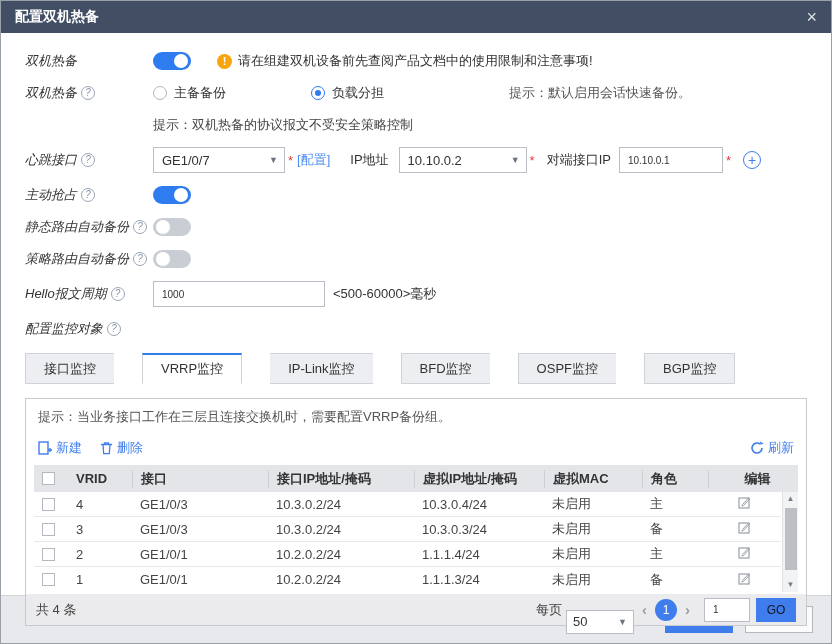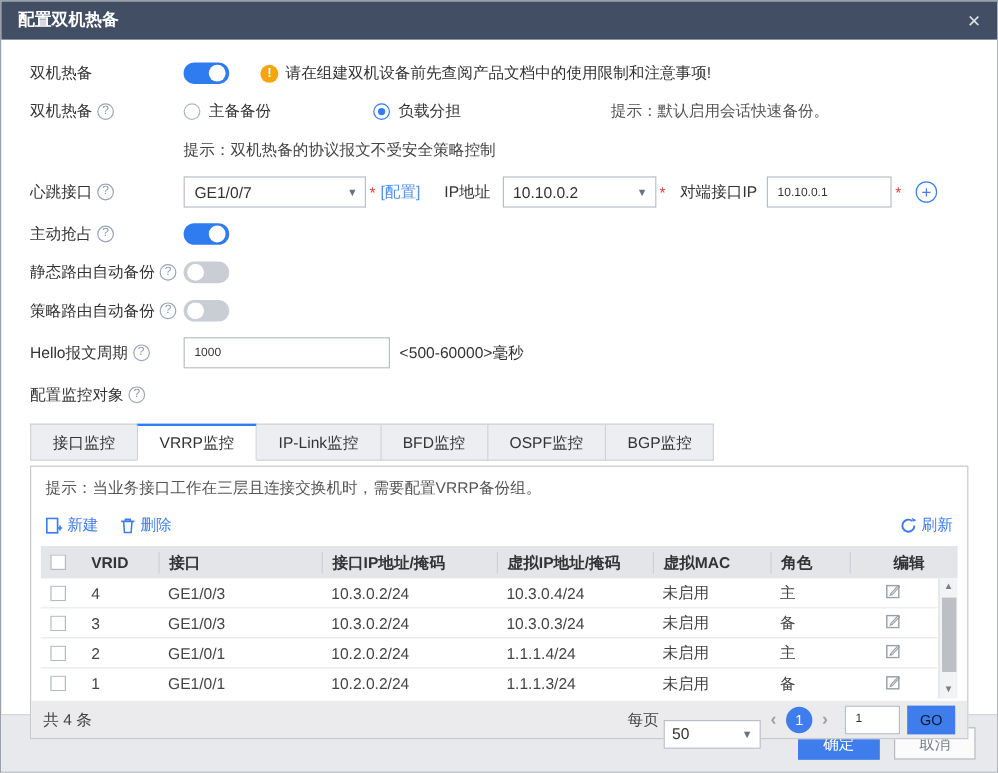--- a/index.html
+++ b/index.html
@@ -12,21 +12,21 @@
   
   .titlebar {
     height:32px; background:#414e64; color:#fff; display:flex; align-items:center;
     padding:0 14px; justify-content:space-between;
   }
   .titlebar .title { font-weight:bold; font-size:14px; }
   .titlebar .close { color:#dfe3ea; font-size:18px; cursor:pointer; line-height:1; font-weight:400; }
   
   .form { padding:18px 24px 0 24px; }
   .frow { display:flex; align-items:center; margin-bottom:12px; min-height:20px; }
-  .flabel { width:128px; flex:0 0 128px; color:#333; display:flex; align-items:center; }
+  .flabel { width:128px; flex:0 0 128px; color:#333; display:flex; align-items:center;font-style:italic; }
   .flabel.wide { width:148px; flex:0 0 148px; }
   .help {
     display:inline-block; width:14px; height:14px; border:1px solid #9aa5b5; border-radius:50%;
     color:#8a96a8; font-size:10px; line-height:12px; text-align:center; margin-left:4px; flex:0 0 14px;
   }
   
   .toggle { width:38px; height:18px; border-radius:9px; position:relative; cursor:pointer; }
   .toggle.on { background:#2f7bf0; }
   .toggle.off { background:#c9cdd4; }
   .toggle .knob { position:absolute; top:2px; width:14px; height:14px; background:#fff; border-radius:50%; }
@@ -45,21 +45,21 @@
   .link { color:#4d8df5; cursor:pointer; text-decoration:none; }
   
   .sel-box { height:26px; border:1px solid #b8bdc6; background:#fff; display:flex; align-items:center;
     padding:0 6px 0 8px; justify-content:space-between; cursor:pointer; }
   .sel-box .caret { color:#6a7380; font-size:9px; margin-left:8px; }
   .txt-input { height:26px; border:1px solid #b8bdc6; background:#fff; padding:0 8px; font-size:10px;
     font-family:"Liberation Sans", sans-serif; color:#333; }
   .plus-circle { width:18px; height:18px; border:1px solid #3f7ded; border-radius:50%; color:#3f7ded;
     text-align:center; line-height:16px; font-size:14px; margin-left:8px; cursor:pointer; }
   
-  .tabs { display:flex; padding:0 0 4px 24px; margin-top:14px; position:relative; z-index:2; }
+  .tabs { display:flex; padding:0 0 14px 24px; margin-top:14px; position:relative; z-index:2;gap:28px; }
   .tab { height:31px; padding:0 18px; display:flex; align-items:center; background:#edeef1;
     border:1px solid #cfd2d7; border-right:none; color:#333; cursor:pointer; }
   .tab:last-child { border-right:1px solid #cfd2d7; }
   .tab.active { background:#fff; border-top:2px solid #2f7bf0; border-bottom:1px solid #fff; margin-bottom:-1px;
     border-right:1px solid #cfd2d7; }
   .tab.active + .tab { border-left:none; }
   
   .panel { margin:0 24px; border:1px solid #c6c9ce; background:#fff; position:relative; z-index:1; }
   .panel-hint { padding:9px 12px 7px 12px; color:#555; }
   .toolbar { display:flex; align-items:center; padding:6px 12px 8px 12px; }
@@ -86,21 +86,21 @@
   
   .vscroll { position:absolute; top:0; right:0; width:16px; height:100%; background:#f2f3f4; border-left:1px solid #e0e0e0; }
   .vscroll .arrow { height:14px; text-align:center; color:#7a7f86; font-size:8px; line-height:14px; }
   .vscroll .thumb { position:absolute; top:16px; left:2px; width:12px; height:62px; background:#bcbfc4; }
   .vscroll .arrow.down { position:absolute; bottom:0; width:100%; }
   
   .pagebar { display:flex; align-items:center; background:#ebebed; height:31px; padding:0 10px; margin-top:2px; }
   .pagebar .total { color:#444; }
   .pager { margin-left:auto; display:flex; align-items:center; }
   .pager .lbl { color:#444; margin-right:4px; }
-  .pp-select { width:81px; height:24px; background:#fff; border:1px solid #b8bdc6; display:flex; align-items:center;
+  .pp-select { width:68px; height:24px; background:#fff; border:1px solid #b8bdc6; display:flex; align-items:center;
     justify-content:space-between; padding:0 6px; cursor:pointer;margin-top:24px; }
   .pg-arrow { color:#9aa0a8; font-size:15px; margin:0 8px; cursor:pointer; font-weight:bold; }
   .pg-num { width:22px; height:22px; background:#3f7ded; color:#fff; border-radius:50%; text-align:center; line-height:22px; font-size:12px; }
   .goto { width:46px; height:24px; margin:0 0 0 6px; text-align:left; }
   .go-btn { width:40px; height:24px; background:#3f7ded; color:#0f172a; border:none; font-size:12px; margin-left:6px;
     cursor:pointer; font-family:"Liberation Sans",sans-serif; }
   
   .footer { position:absolute; left:0; right:0; bottom:0; height:48px; background:#e7e9ec; border-top:1px solid #d2d4d8;
     display:flex; align-items:center; justify-content:flex-end; padding:0 18px; }
   .btn { width:68px; height:27px; font-size:13px; cursor:pointer; font-family:"Liberation Sans",sans-serif; }
@@ -147,21 +147,21 @@
     <div class="frow">
       <span class="flabel"></span>
       <span class="hint" style="color:#444;">提示：双机热备的协议报文不受安全策略控制</span>
     </div>
 
     <div class="frow">
       <span class="flabel">
         <span>心跳接口</span>
         <span class="help">?</span>
       </span>
-      <span class="sel-box" style="width:152px;align-items:center;">
+      <span class="sel-box" style="width:132px;align-items:center;">
         <span>GE1/0/7</span>
         <span class="caret">▼</span>
       </span>
       <span class="req">*</span>
       <a class="link">[配置]</a>
       <span style="margin:0 10px 0 20px;">IP地址</span>
       <span class="sel-box" style="width:128px;">
         <span>10.10.0.2</span>
         <span class="caret">▼</span>
       </span>

